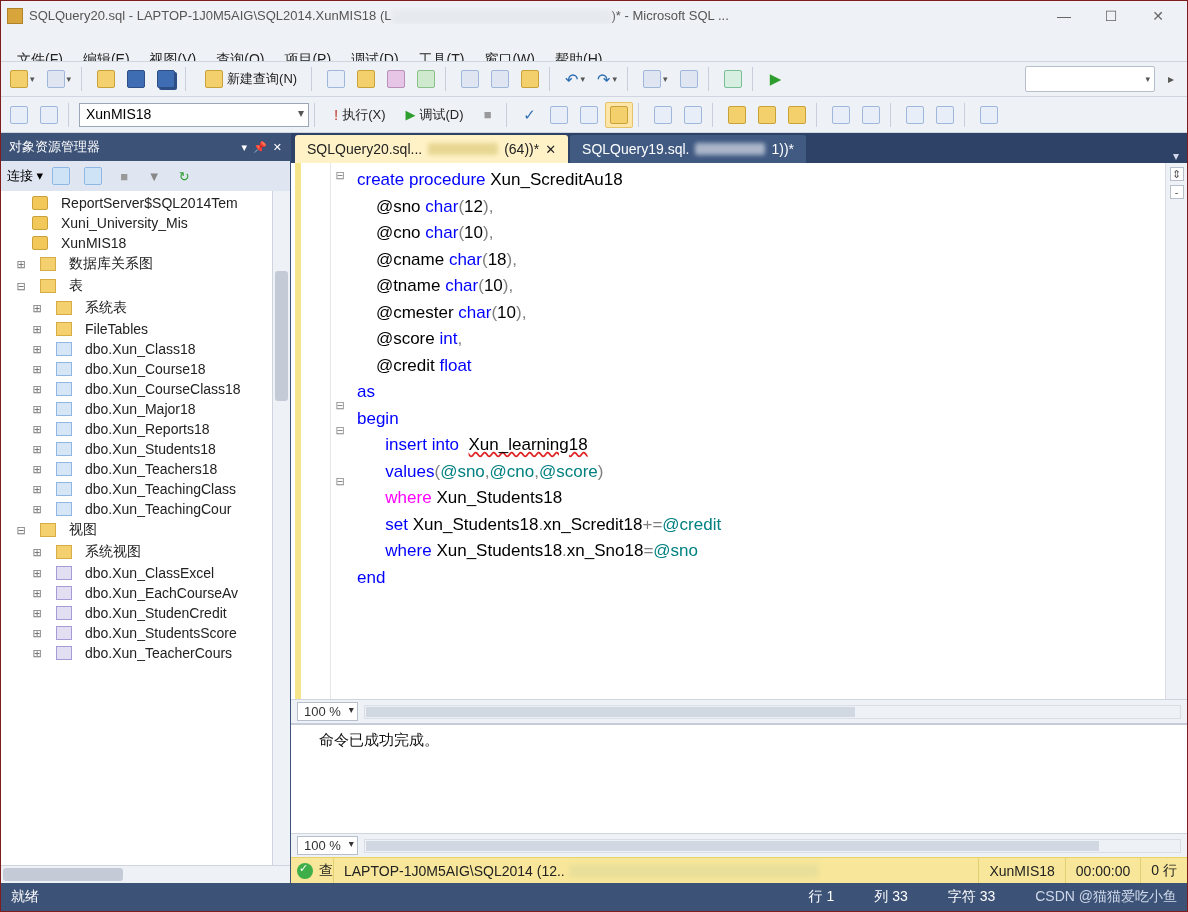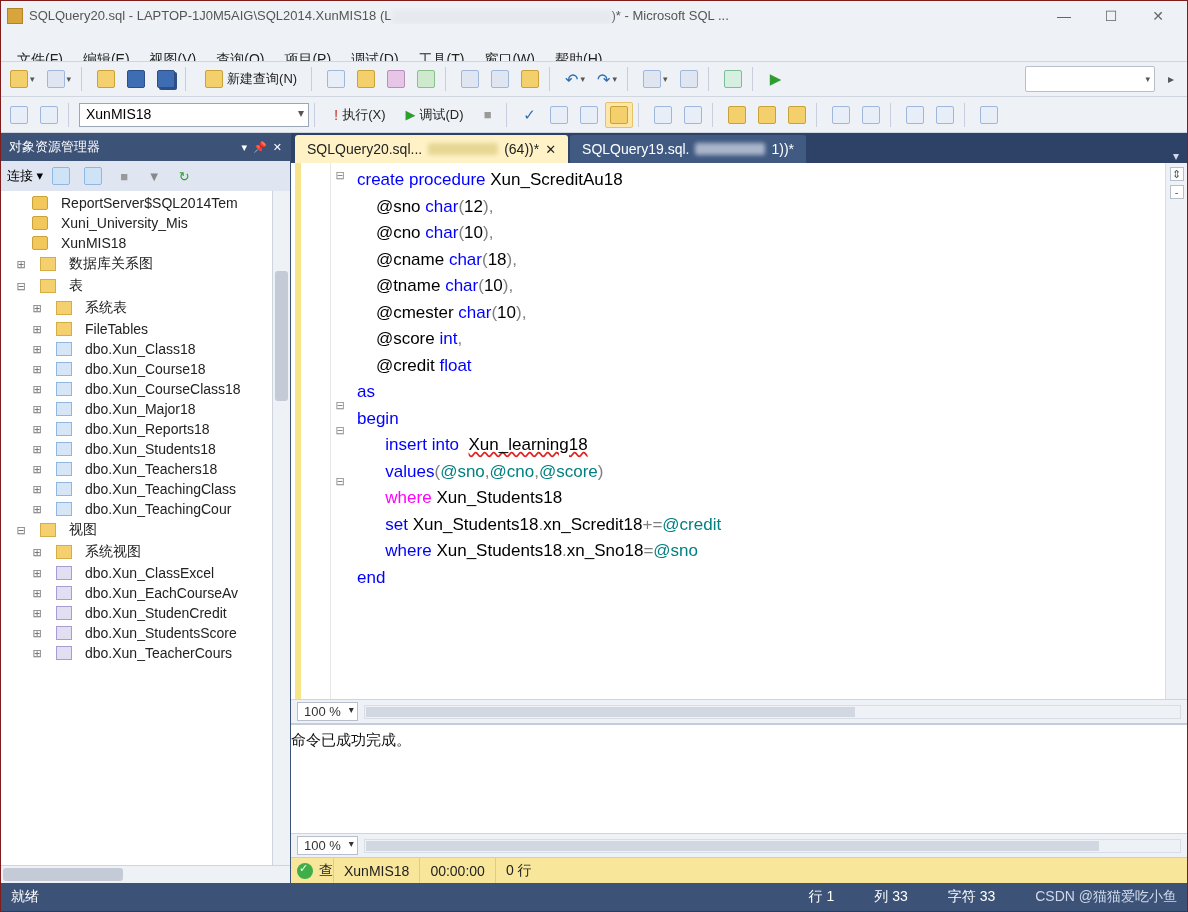--- a/index.html
+++ b/index.html
@@ -70,21 +70,21 @@
 
 .zoombar { height:24px; background:#eef1f5; border-top:1px solid #cfd5df; display:flex; align-items:center; padding:0 6px; font-size:13px; color:#333; gap:6px; }
 .zoombar .zsel { border:1px solid #b7bfcd; background:#fff; padding:1px 16px 1px 6px; position:relative; }
 .zoombar .zsel::after { content:"▾"; position:absolute; right:3px; top:1px; font-size:10px; }
 .hscroll { flex:1; height:14px; background:#eef1f5; position:relative; border:1px solid #d8dde6; }
 .hscroll .hth { position:absolute; top:1px; bottom:1px; left:1px; width:60%; background:#d2d8e2; }
 
 .msgpane { height:160px; display:flex; flex-direction:column; border-top:2px solid #c7cdd8; background:#fff; }
 .msgtab { height:26px; background:#eef1f5; display:flex; align-items:center; padding:0 8px; gap:6px; font-size:14px; }
 .msgtab .mi { width:14px; height:14px; background:#cfe3f7; border:1px solid #8fb7e3; }
-.msgbody { flex:1; padding:6px 0; font-size:15px; color:#111; }
+.msgbody { flex:1; padding:6px 28px; font-size:15px; color:#111; }
 .stat { height:26px; background:#f8e79a; border-top:1px solid #e7d36b; display:flex; align-items:center; font-size:14px; color:#222; }
 .stat .ok { width:16px; height:16px; background:#3fae49; border-radius:50%; margin:0 6px; position:relative; }
 .stat .ok::after { content:"✓"; color:#fff; font-size:11px; position:absolute; left:2px; top:-1px; }
 .stat .cell { padding:0 10px; border-left:1px solid #e2cf74; height:100%; display:flex; align-items:center; }
 .stat .blur { display:inline-block; height:14px; width:250px; background:#eadf9a; filter:blur(2px); border-radius:3px; }
 
 .statusbar { height:28px; background:#3d5277; color:#fff; display:flex; align-items:center; padding:0 10px; font-size:14px; gap:40px; }
 .statusbar .sp { flex:1; }
 .statusbar .wm { color:#cfd9ea; }
 </style>
@@ -496,20 +496,21 @@
           <div class="msgbody">命令已成功完成。</div>
           <div class="zoombar">
             <div class="zsel">100 %</div>
             <div class="hscroll">
                 <div class="hth" style="width:90%"></div>
               </div>
           </div>
           <div class="stat">
             <span class="ok"></span>
             <span>查</span>
+            <div class="cell" style="flex:1"><span>LAPTOP-1J0M5AIG\SQL2014 (12..</span>&nbsp;<span class="blur"></span></div>
             <div class="cell">XunMIS18</div>
             <div class="cell">00:00:00</div>
             <div class="cell">0 行</div>
           </div>
         </div>
       </div>
     </div>
   </div>
 
   <div class="statusbar">

